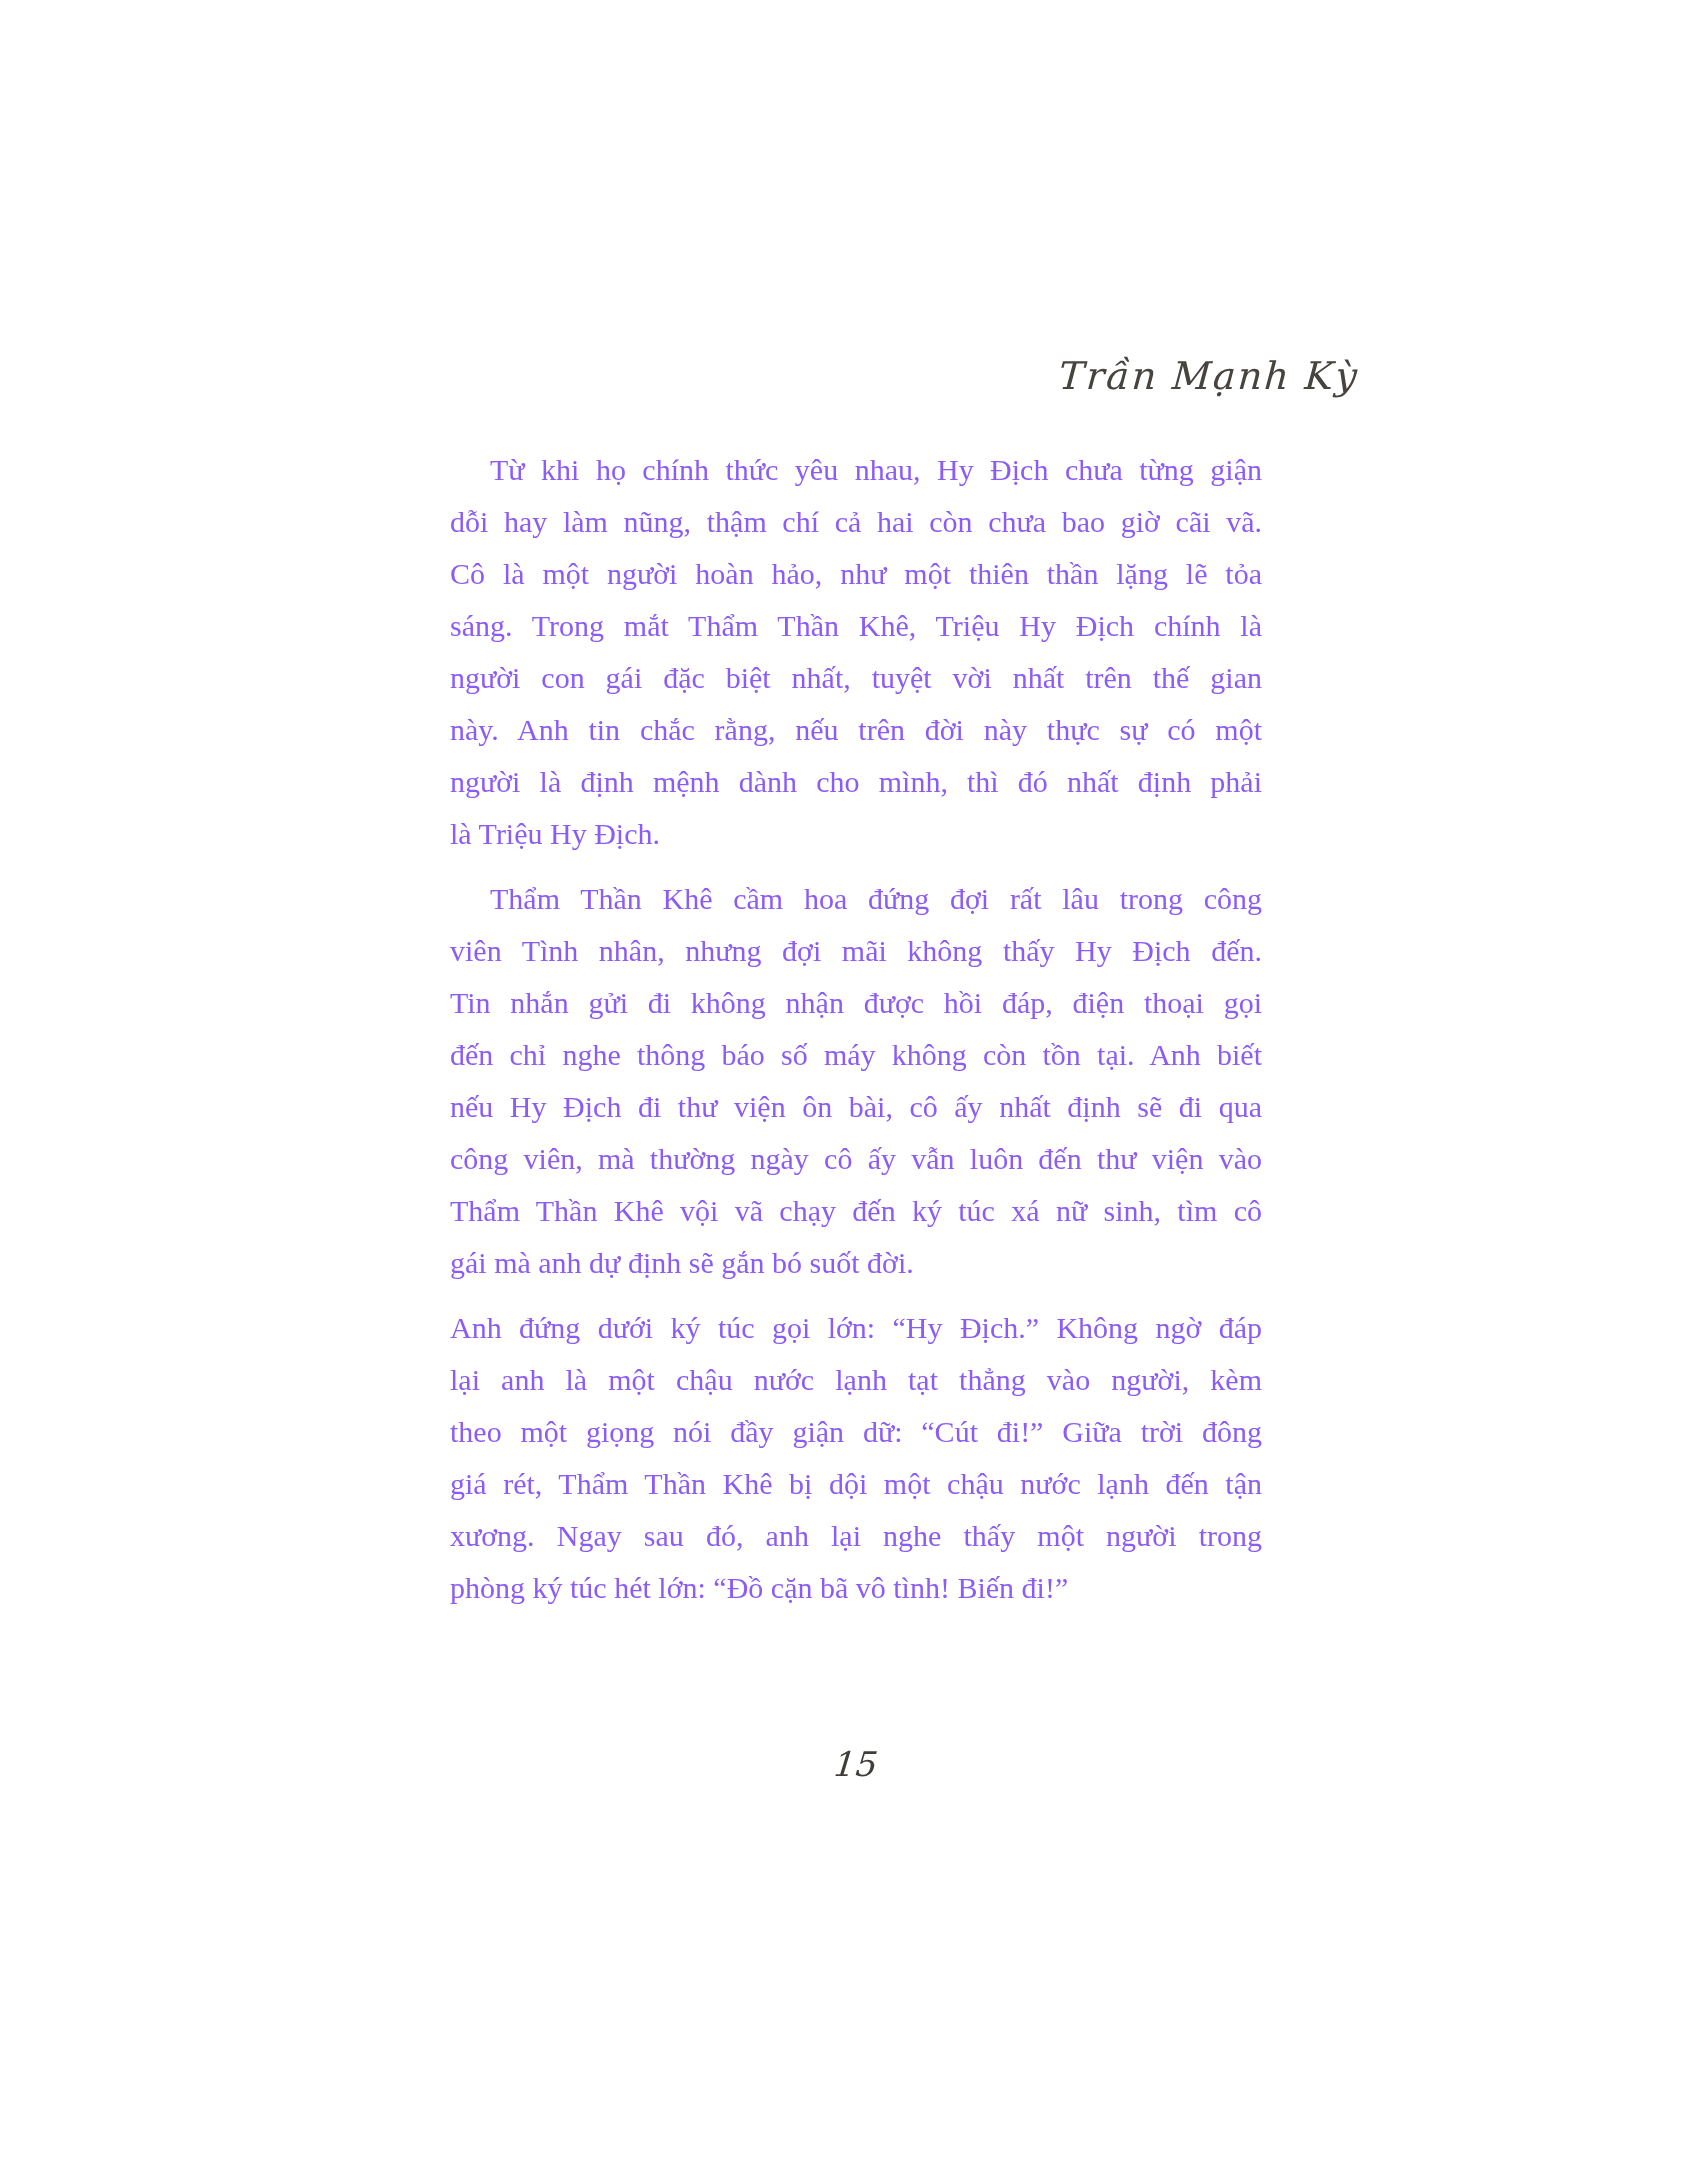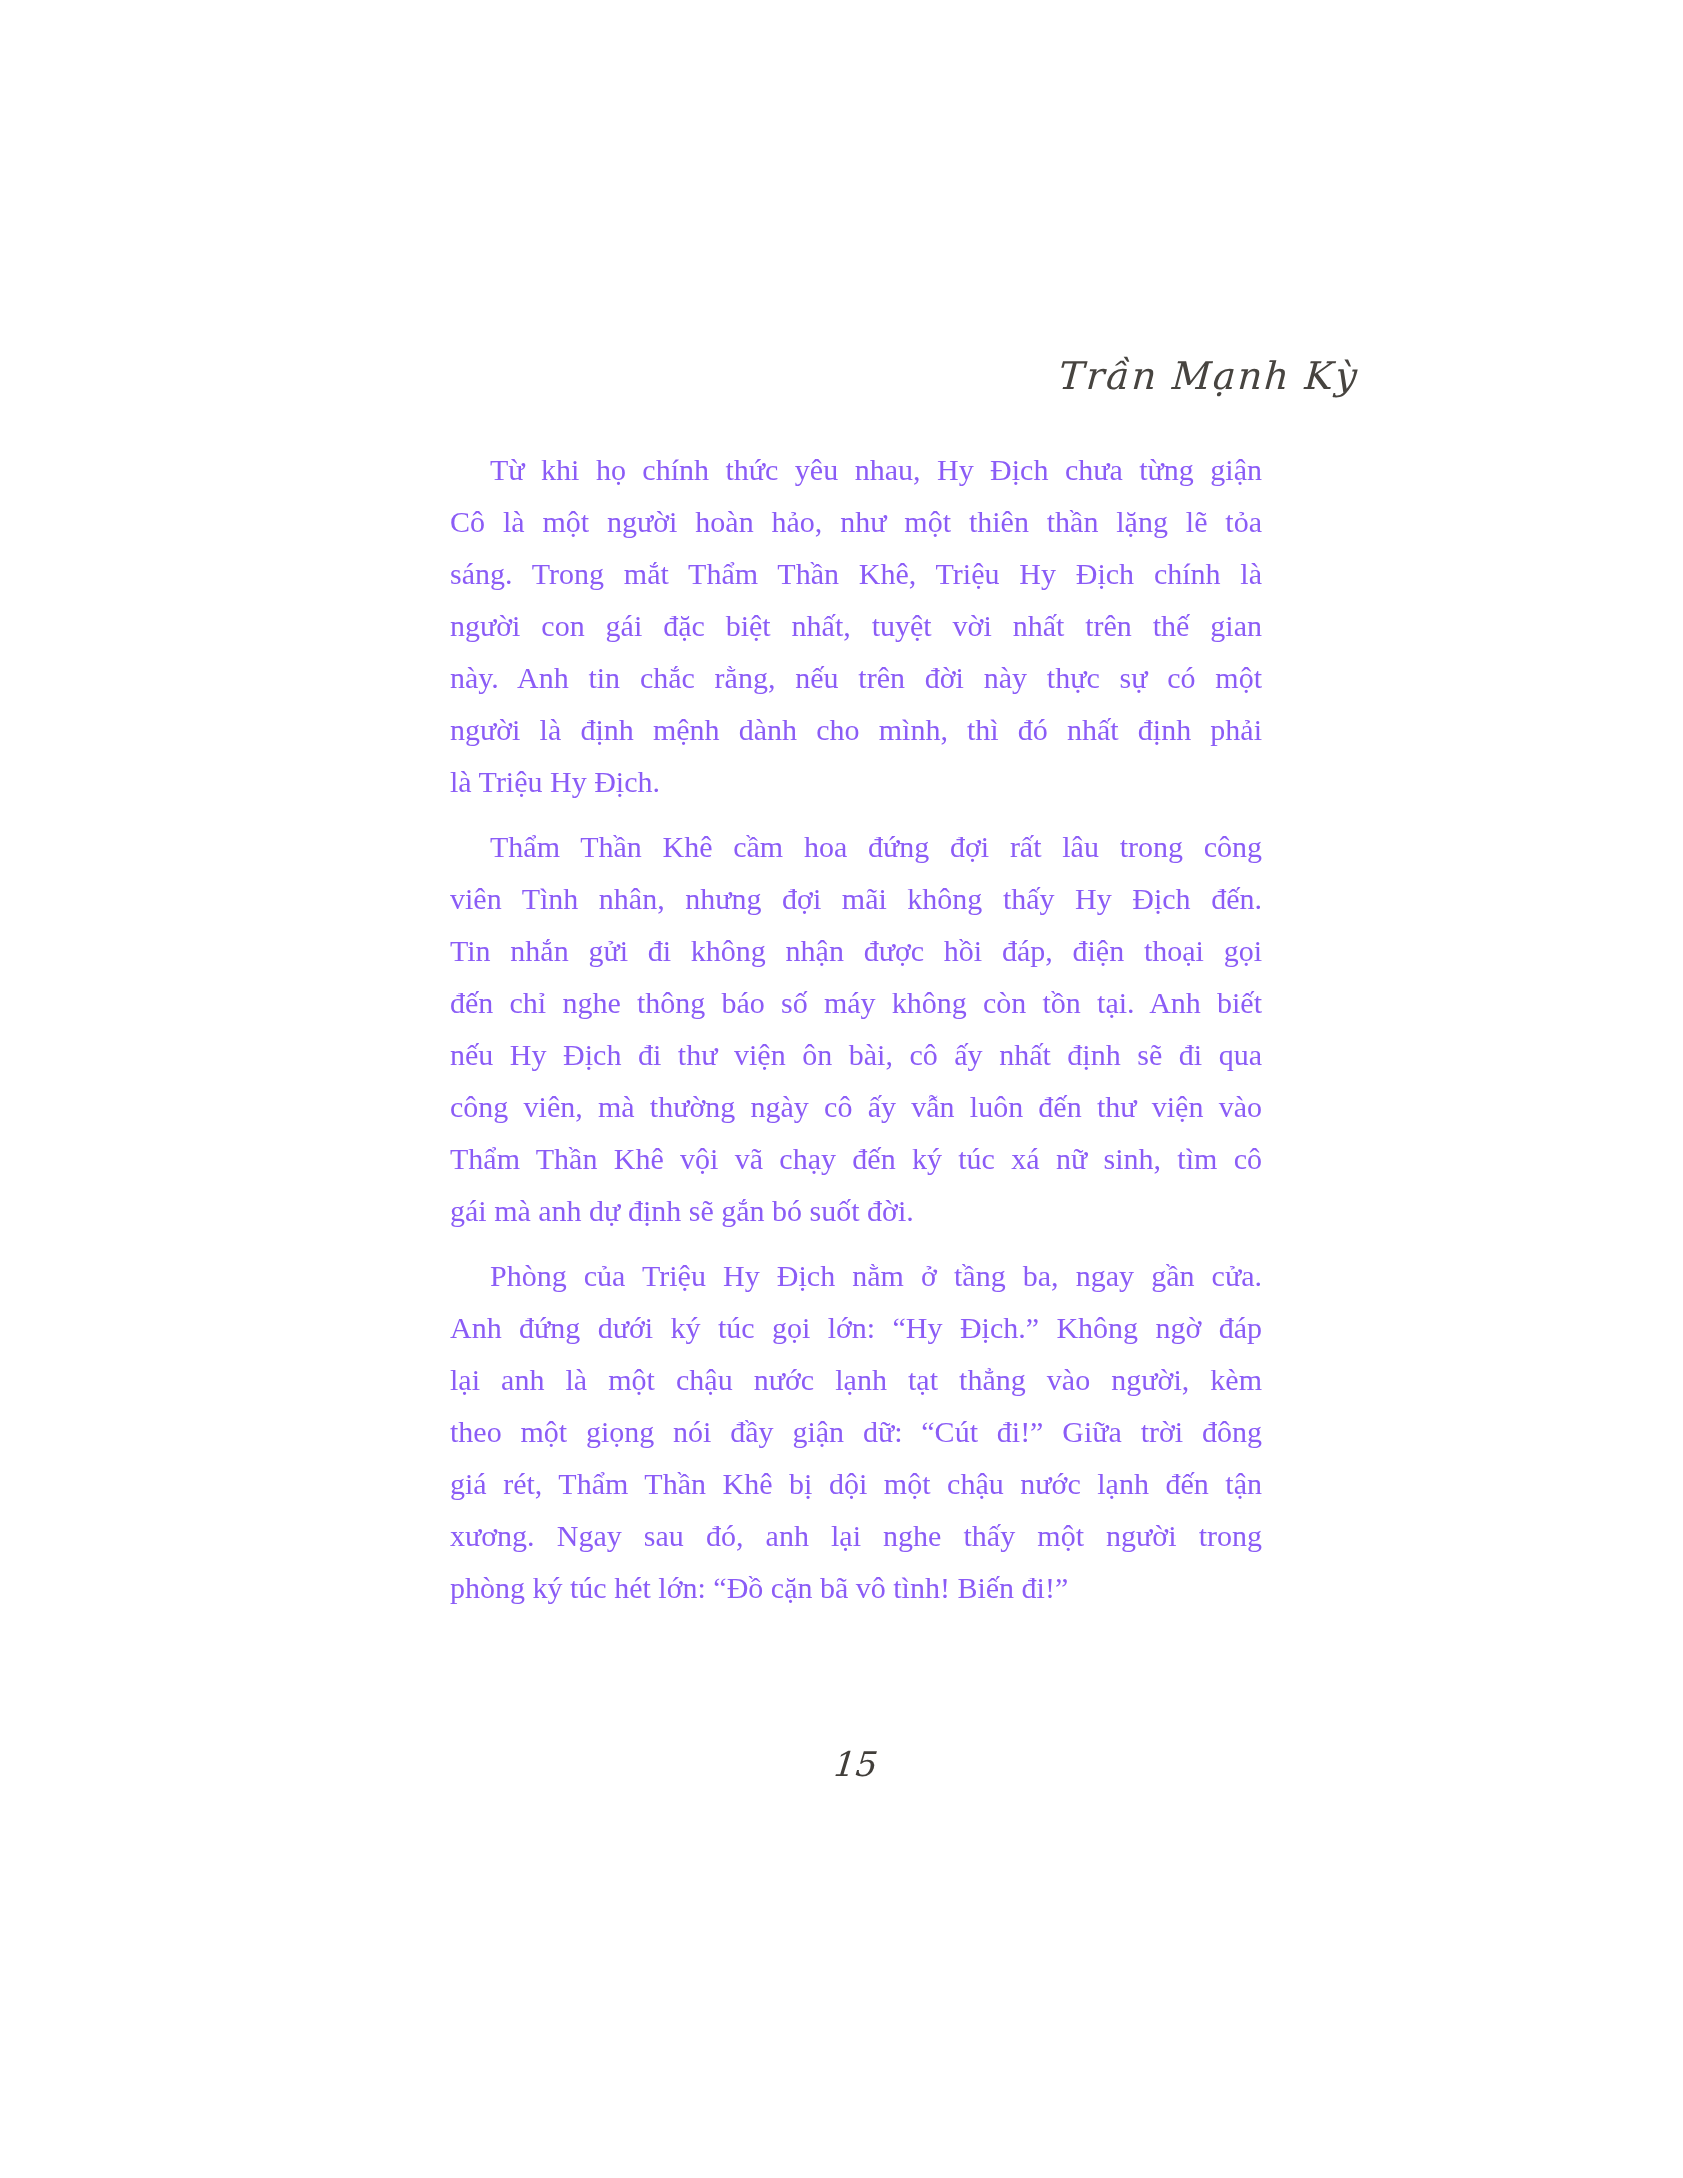--- a/index.html
+++ b/index.html
@@ -70,39 +70,39 @@
 </head>
 <body>
 
 <div class="page">
 
   <div class="running-header">Trần Mạnh Kỳ</div>
 
   <main class="text-block">
       <div class="para">
         <div class="line first">Từ khi họ chính thức yêu nhau, Hy Địch chưa từng giận</div>
+        <div class="line">dỗi hay làm nũng, thậm chí cả hai còn chưa bao giờ cãi vã.</div>
         <div class="line">Cô là một người hoàn hảo, như một thiên thần lặng lẽ tỏa</div>
         <div class="line">sáng. Trong mắt Thẩm Thần Khê, Triệu Hy Địch chính là</div>
         <div class="line">người con gái đặc biệt nhất, tuyệt vời nhất trên thế gian</div>
         <div class="line">này. Anh tin chắc rằng, nếu trên đời này thực sự có một</div>
         <div class="line">người là định mệnh dành cho mình, thì đó nhất định phải</div>
         <div class="line last">là Triệu Hy Địch.</div>
       </div>
       <div class="para">
         <div class="line first">Thẩm Thần Khê cầm hoa đứng đợi rất lâu trong công</div>
         <div class="line">viên Tình nhân, nhưng đợi mãi không thấy Hy Địch đến.</div>
         <div class="line">Tin nhắn gửi đi không nhận được hồi đáp, điện thoại gọi</div>
         <div class="line">đến chỉ nghe thông báo số máy không còn tồn tại. Anh biết</div>
         <div class="line">nếu Hy Địch đi thư viện ôn bài, cô ấy nhất định sẽ đi qua</div>
         <div class="line">công viên, mà thường ngày cô ấy vẫn luôn đến thư viện vào</div>
         <div class="line">Thẩm Thần Khê vội vã chạy đến ký túc xá nữ sinh, tìm cô</div>
         <div class="line last">gái mà anh dự định sẽ gắn bó suốt đời.</div>
       </div>
       <div class="para">
-        <div class="line first">Phòng của Triệu Hy Địch nằm ở tầng ba, ngay gần cửa.</div>
         <div class="line">Anh đứng dưới ký túc gọi lớn: “Hy Địch.” Không ngờ đáp</div>
         <div class="line">lại anh là một chậu nước lạnh tạt thẳng vào người, kèm</div>
         <div class="line">theo một giọng nói đầy giận dữ: “Cút đi!” Giữa trời đông</div>
         <div class="line">giá rét, Thẩm Thần Khê bị dội một chậu nước lạnh đến tận</div>
         <div class="line">xương. Ngay sau đó, anh lại nghe thấy một người trong</div>
         <div class="line last">phòng ký túc hét lớn: “Đồ cặn bã vô tình! Biến đi!”</div>
       </div>
     </main>
 
   <div class="page-number">15</div>

